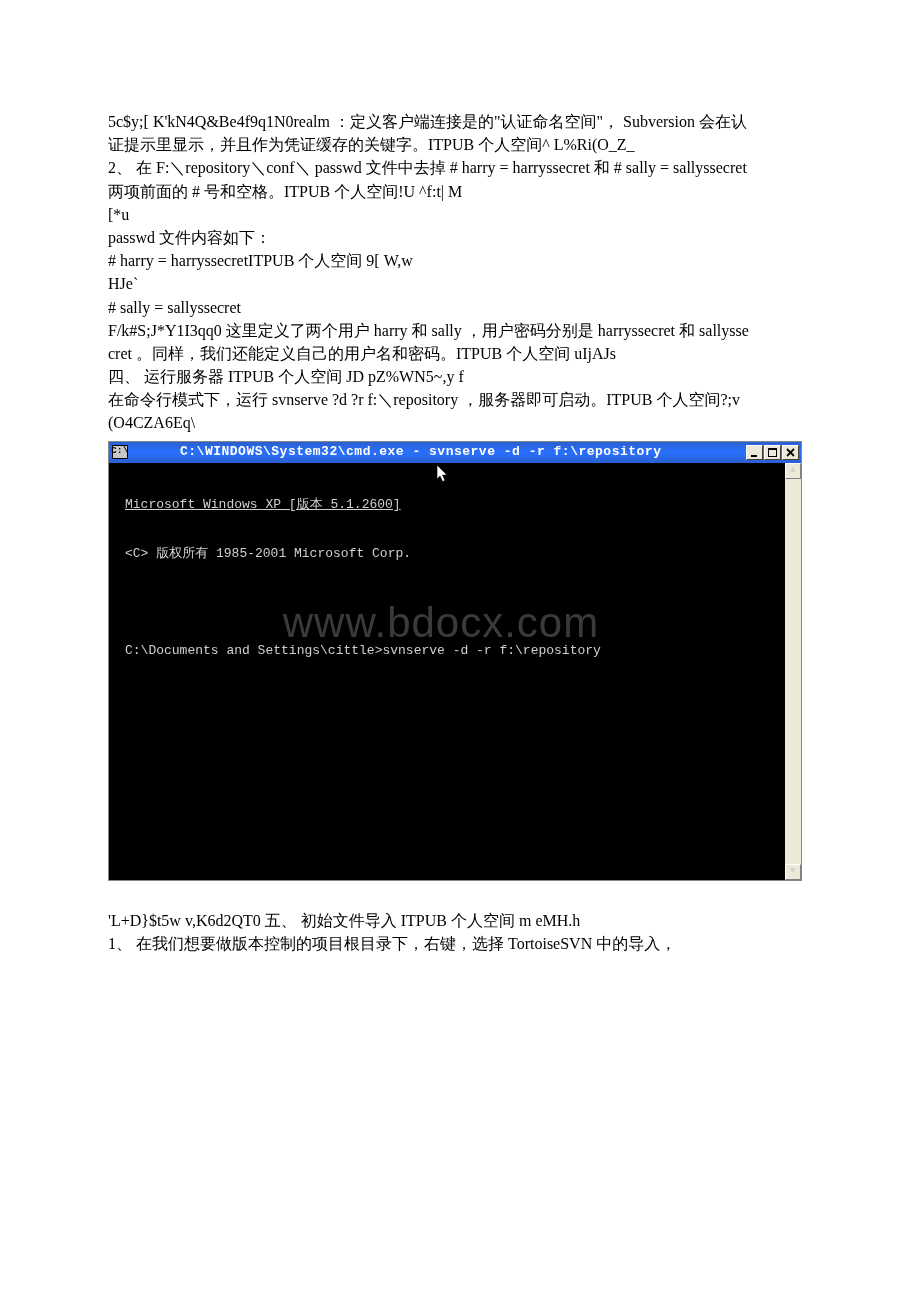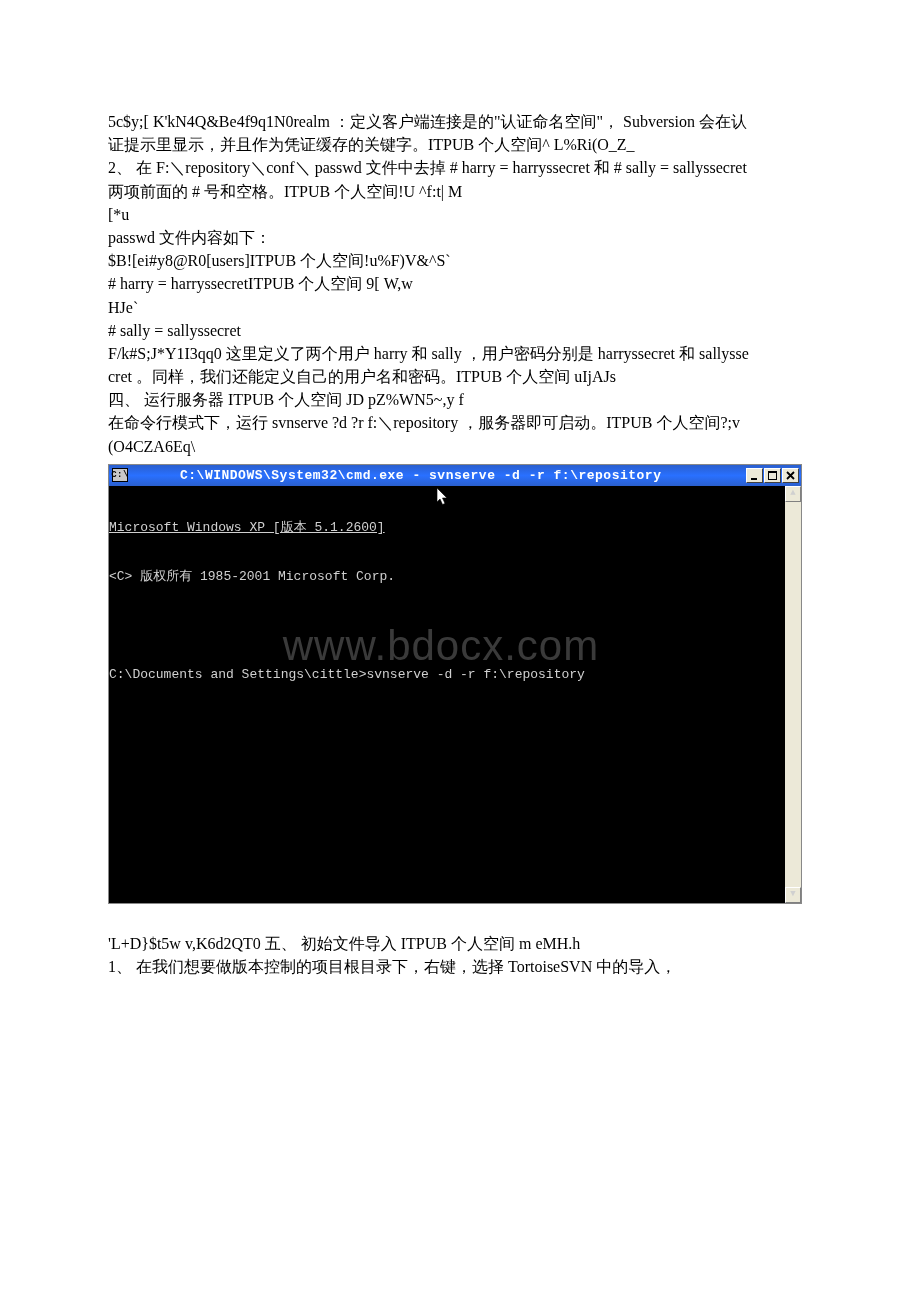--- a/index.html
+++ b/index.html
@@ -91,21 +91,21 @@
   .cmd-body {
     position: relative;
     width: 100%;
     height: calc(100% - 21px);
     background: #000000;
     color: #d0d0d0;
     box-sizing: border-box;
     overflow: hidden;
   }
   .cmd-content {
-    padding: 2px 0;
+    padding: 2px 16px;
     line-height: 1.25;
     white-space: pre;
     font-family: Liberation Mono, monospace;
   }
   .cmd-line {
     margin: 0;
   }
   .underline { text-decoration: underline; }
   .scroll-track {
     position: absolute;
@@ -158,21 +158,20 @@
 </head>
 <body>
 
 <div class="page">
 
   <div class="text-block">
     <p>5c$y;[ K'kN4Q&amp;Be4f9q1N0realm ：定义客户端连接是的"认证命名空间"， Subversion 会在认证提示里显示，并且作为凭证缓存的关键字。ITPUB 个人空间^ L%Ri(O_Z_</p>
     <p>2、 在 F:＼repository＼conf＼ passwd 文件中去掉 # harry = harryssecret 和 # sally = sallyssecret 两项前面的 # 号和空格。ITPUB 个人空间!U ^f:t| M</p>
     <p>[*u</p>
     <p>passwd 文件内容如下：</p>
-    <p>$B![ei#y8@R0[users]ITPUB 个人空间!u%F)V&amp;^S`</p>
     <p># harry = harryssecretITPUB 个人空间 9[ W,w</p>
     <p>HJe`</p>
     <p># sally = sallyssecret</p>
     <p>F/k#S;J*Y1I3qq0 这里定义了两个用户 harry 和 sally ，用户密码分别是 harryssecret 和 sallyssecret 。同样，我们还能定义自己的用户名和密码。ITPUB 个人空间 uIjAJs</p>
     <p>四、 运行服务器 ITPUB 个人空间 JD pZ%WN5~,y f</p>
     <p>在命令行模式下，运行 svnserve ?d ?r f:＼repository ，服务器即可启动。ITPUB 个人空间?;v(O4CZA6Eq\</p>
   </div>
 
   <div class="cmd-window">
     <div class="titlebar">

